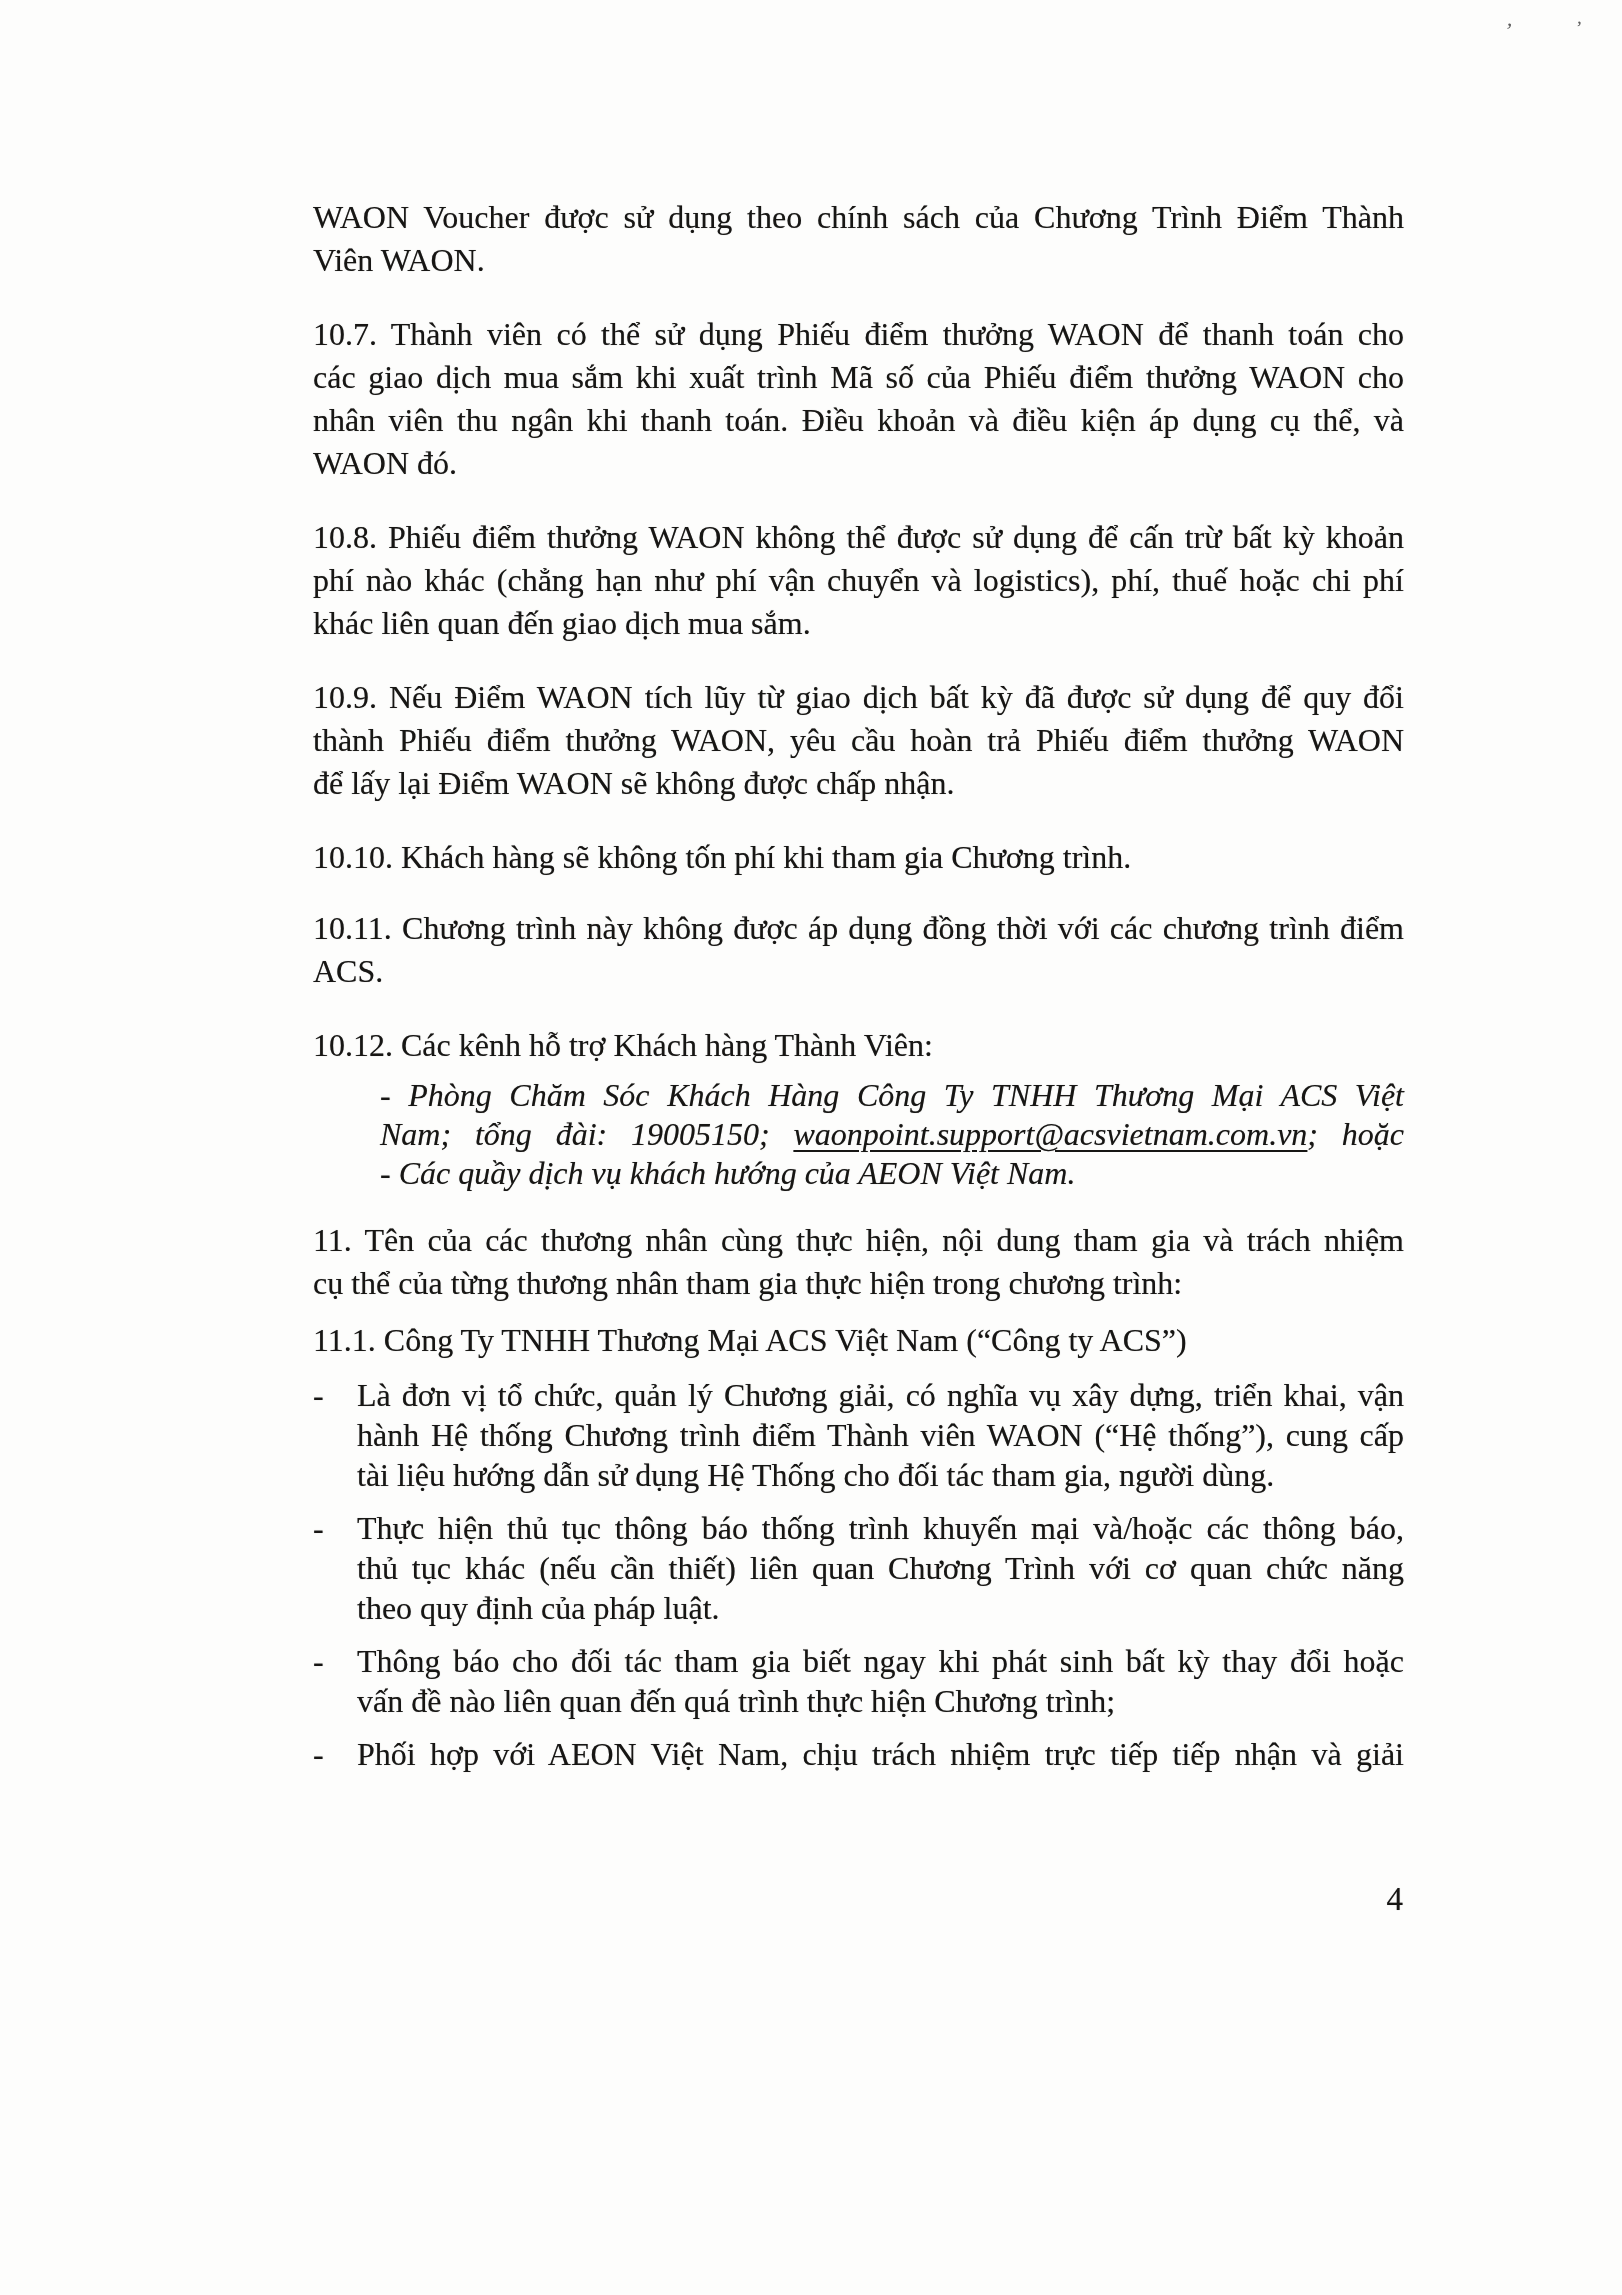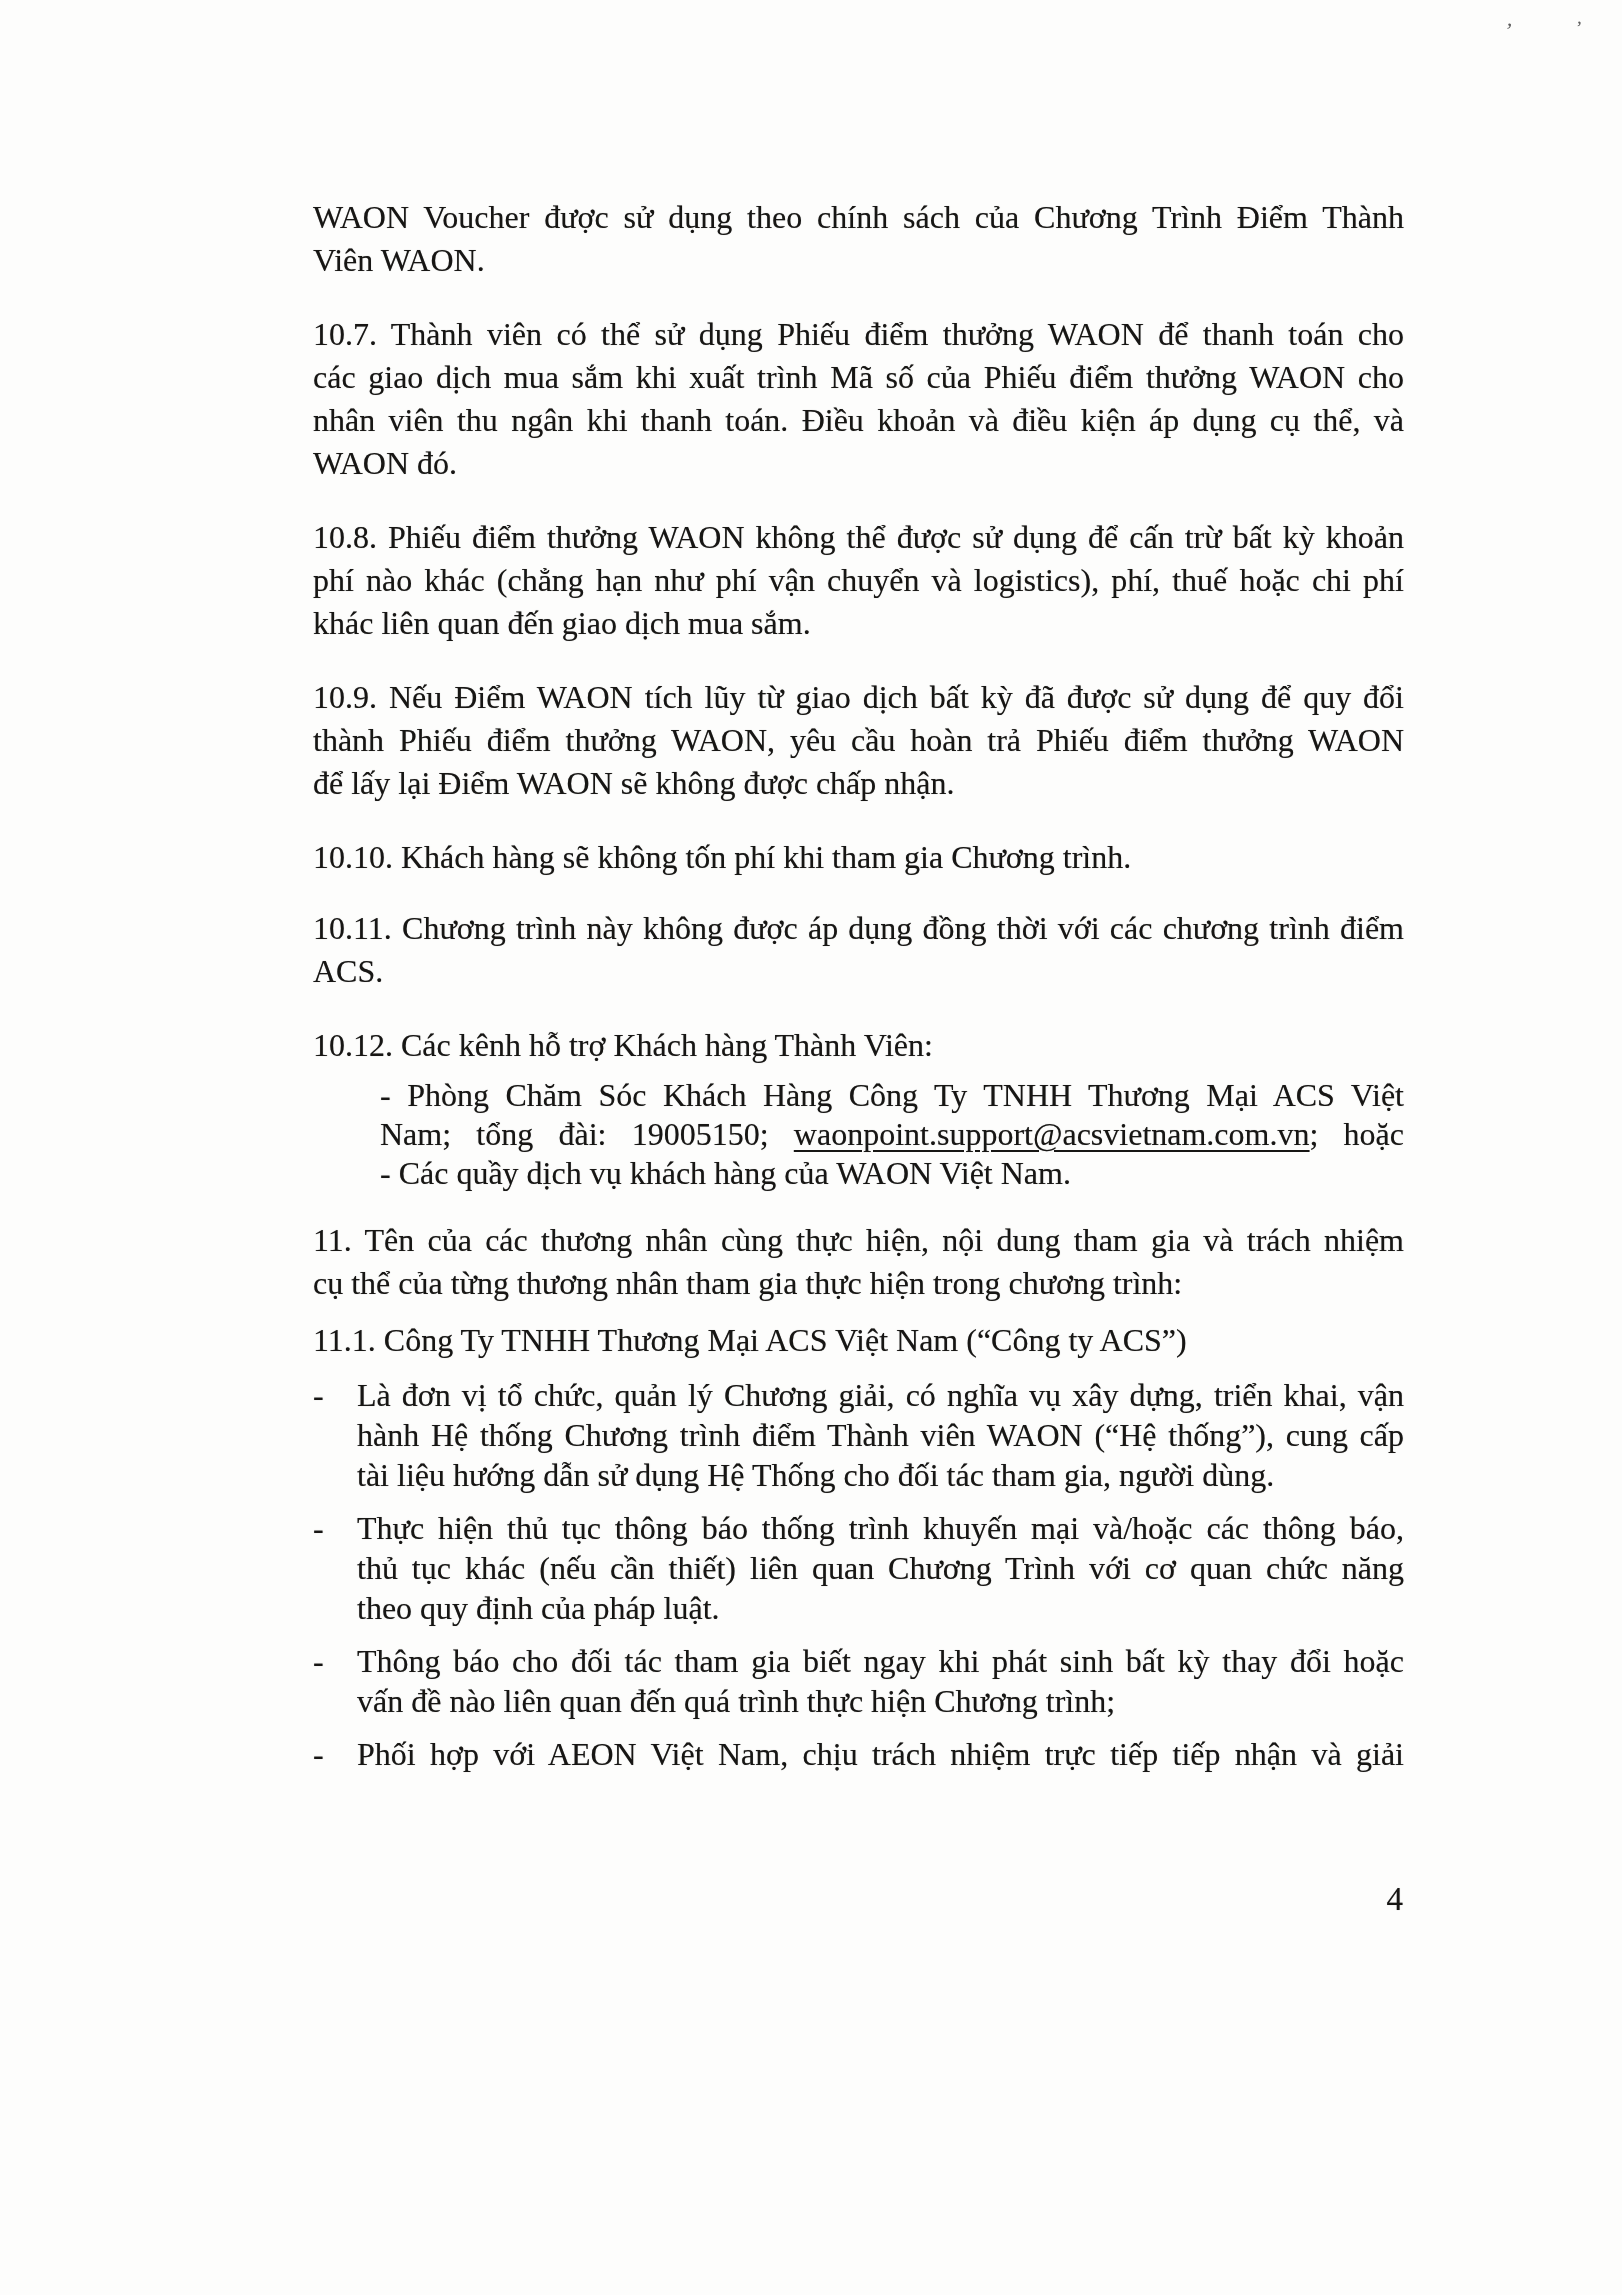--- a/index.html
+++ b/index.html
@@ -27,21 +27,21 @@
   
   .ln { display: block; text-align: justify; text-align-last: justify; white-space: nowrap; }
   .ln.fill { white-space: normal; }
   .ln.last { text-align-last: left; white-space: normal; }
 
   .para { margin: 31px 0 0 0; }
   .para.first { margin-top: 0; }
   .para.tight { margin-top: 27.5px; }
 
   
-  .sublist { margin: 9.2px 0 0 0; padding-left: 67px; line-height: 39px; }
+  .sublist { margin: 9.2px 0 0 0; padding-left: 67px; line-height: 39px; font-style: italic; }
 
   .p11   { margin-top: 26px; }
   .p11-1 { margin-top: 14.4px; }
 
   
   .bullet { display: flex; margin-top: 13px; line-height: 40px; }
   .bullet .marker { flex: 0 0 44px; }
   .bullet .btext  { flex: 1 1 auto; min-width: 0; }
 
   .email {
@@ -114,21 +114,21 @@
     <div class="para tight">
       <span class="ln fill">10.11. Chương trình này không được áp dụng đồng thời với các chương trình điểm</span>
       <span class="ln last">ACS.</span>
     </div>
 
     <div class="para">
       <span class="ln last">10.12. Các kênh hỗ trợ Khách hàng Thành Viên:</span>
       <div class="sublist">
         <span class="ln fill">- Phòng Chăm Sóc Khách Hàng Công Ty TNHH Thương Mại ACS Việt</span>
         <span class="ln fill"><span>Nam; tổng đài: 19005150; </span><a class="email">waonpoint.support@acsvietnam.com.vn</a><span>; hoặc</span></span>
-        <span class="ln last">- Các quầy dịch vụ khách hàng của WAON Việt Nam.</span>
+        <span class="ln last">- Các quầy dịch vụ khách hướng của AEON Việt Nam.</span>
       </div>
     </div>
 
     <div class="para p11">
       <span class="ln fill">11. Tên của các thương nhân cùng thực hiện, nội dung tham gia và trách nhiệm</span>
       <span class="ln last">cụ thể của từng thương nhân tham gia thực hiện trong chương trình:</span>
     </div>
 
     <div class="para p11-1">
       <span class="ln last">11.1. Công Ty TNHH Thương Mại ACS Việt Nam (“Công ty ACS”)</span>

